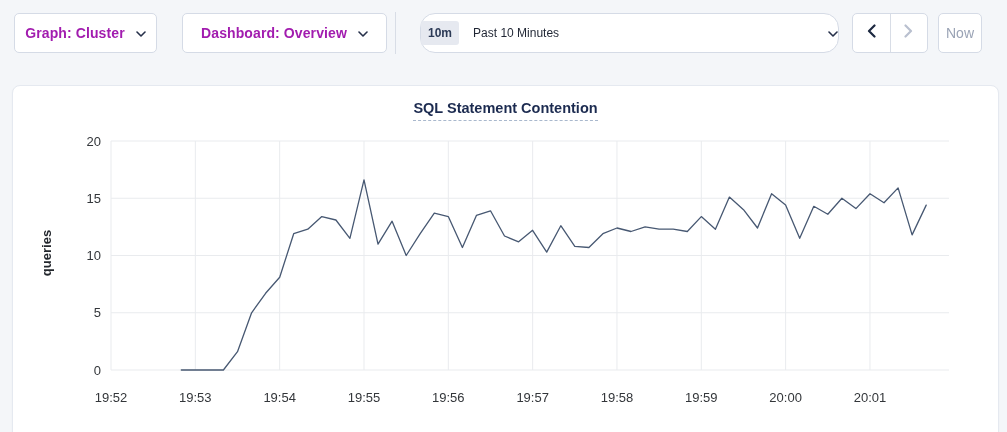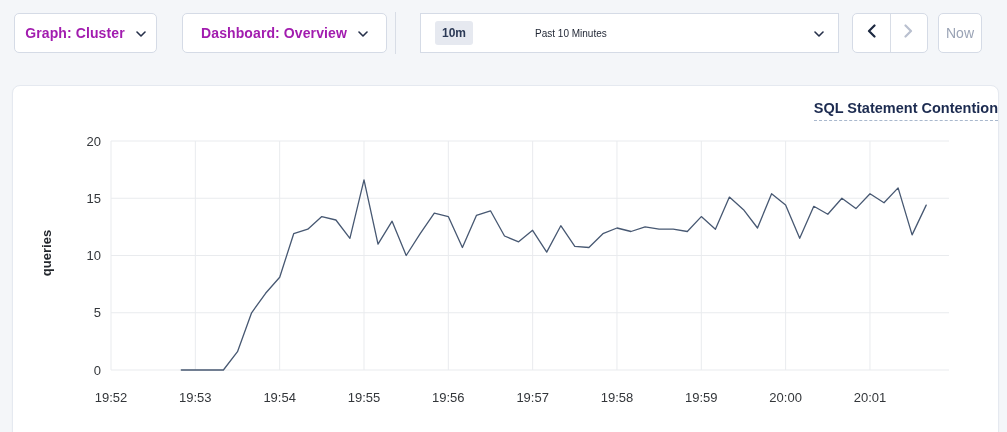--- a/index.html
+++ b/index.html
@@ -21,49 +21,49 @@
   .dropdown { gap: 11px; font-weight: 600; letter-spacing: .1px; }
   .dd-graph { left: 14px; width: 143px; }
   .dd-dashboard { left: 182px; width: 205px; }
   .chev { display: inline-flex; color: #26304a; margin-top: 2px; }
   .vdivider {
     position: absolute; left: 395px; top: 12px; width: 1px; height: 42px;
     background: #d8dde6;
   }
   .timepicker {
     position: absolute; left: 420px; top: 13px; width: 419px; height: 40px;
-    background: #fff; border: 1px solid #d5dbe6; border-radius: 0;
-    display: flex; align-items: center; padding: 0 14px; cursor: pointer;
+    background: #fff; border: 1px solid #d5dbe6; border-radius: 15px;
+    display: flex; align-items: center; padding: 0 0; cursor: pointer;
   }
   .range-badge {
     background: #e6e9f0; color: #2c3a56; font-weight: 700; font-size: 12px;
     border-radius: 3px; padding: 5px 7px; margin-right: 14px;
   }
-  .range-label { font-size: 10px; color: #1f2533; margin-left: 48px; }
+  .range-label { font-size: 12px; color: #1f2533; }
   .timepicker .chev { margin-left: auto; }
   .arrow-group {
     position: absolute; left: 852px; top: 13px; width: 76px; height: 40px;
     background: #fff; border: 1px solid #d5dbe6; border-radius: 5px;
     display: flex;
   }
   .arrow-half {
     flex: 1; display: flex; align-items: center; justify-content: center;
     cursor: pointer;
   }
   .arrow-half.prev { border-right: 1px solid #d8dde6; color: #1c2840; }
   .arrow-half.next { color: #b9c0cf; cursor: default; }
   .now-btn { left: 938px; width: 44px; color: #9aa3b5; font-size: 14px; cursor: default; }
 
   
   .card {
     position: absolute; left: 12px; top: 85px; width: 987px; height: 400px;
     background: #ffffff; border: 1px solid #e5e9f0; border-radius: 8px;
     box-shadow: 0 1px 2px rgba(30,40,70,0.04);
   }
-  .card-title-row { text-align: right; padding-top: 13px; position: relative; z-index: 2; }
+  .card-title-row { text-align: center; padding-top: 13px; position: relative; z-index: 2; }
   .card-title {
     display: inline-block; font-size: 14.5px; font-weight: 700; color: #1c2b50;
     border-bottom: 1px dashed #a9b8cd; padding-bottom: 4px; cursor: help;
   }
   .chart-svg { position: absolute; left: 0; top: 0; width: 987px; height: 347px; z-index: 1; }
 </style>
 </head>
 <body>
 
 <div class="toolbar">

